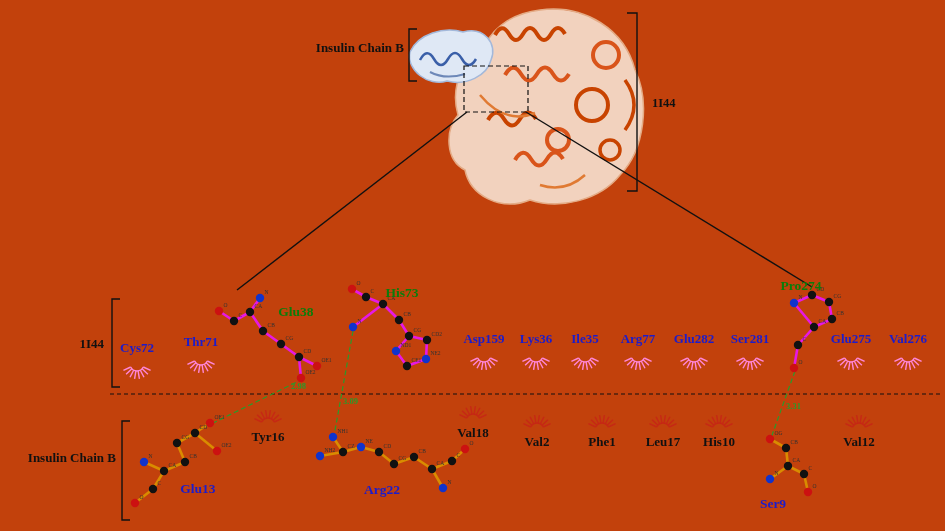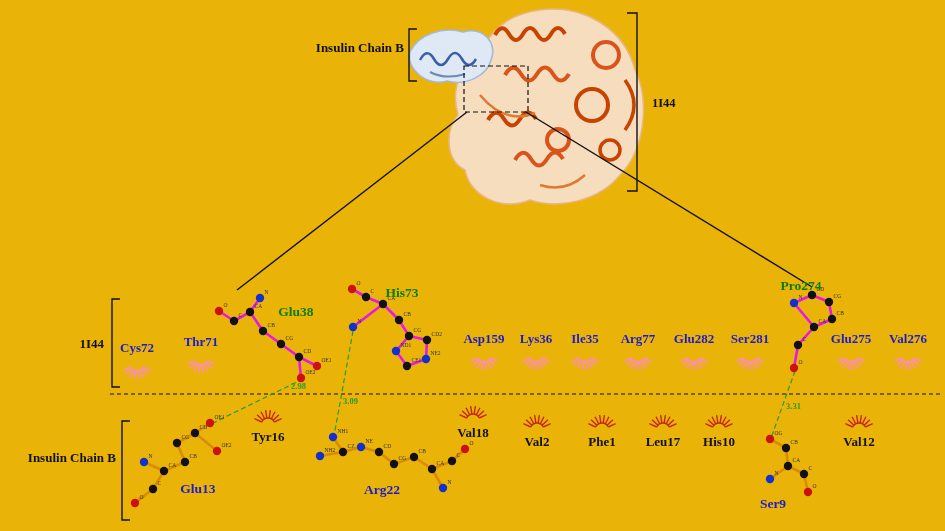--- a/index.html
+++ b/index.html
@@ -1,16 +1,16 @@
 <!DOCTYPE html>
 <html><head>
 <meta charset="utf-8">
 <style>
   html,body{margin:0;padding:0;background:#ffffff;}
-  #stage{position:relative;width:945px;height:531px;background:#eab308;overflow:hidden;}
+  #stage{position:relative;width:945px;height:531px;background:#c2410c;overflow:hidden;}
   svg{display:block;}
   svg text{font-family:"Liberation Serif","DejaVu Serif",serif;}
 </style>
 </head>
 <body>
 
 <div id="stage">
 <svg id="fig" width="945" height="531" viewBox="0 0 945 531">
 
   <g>

